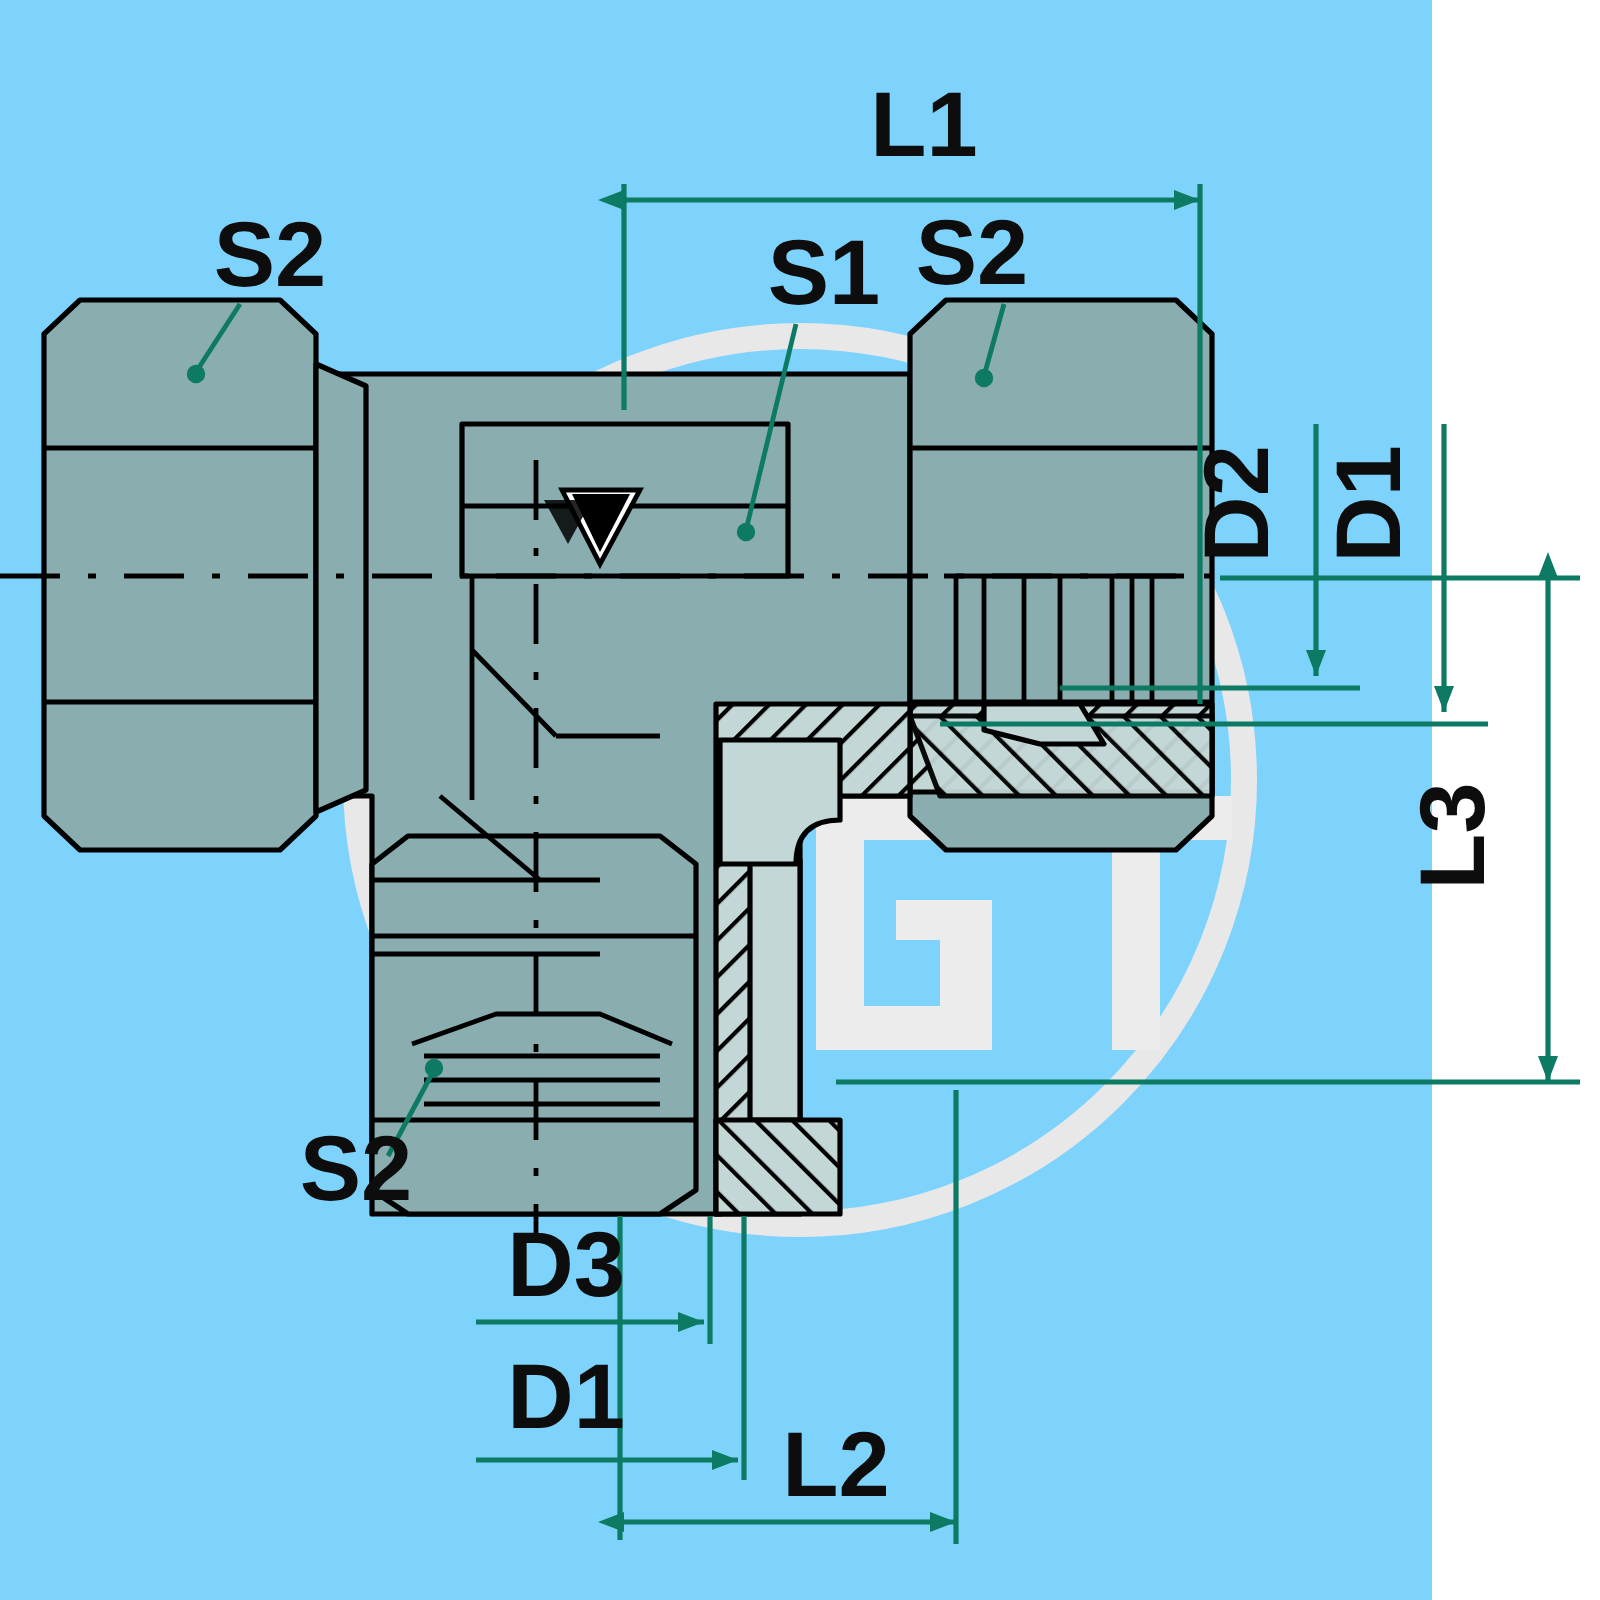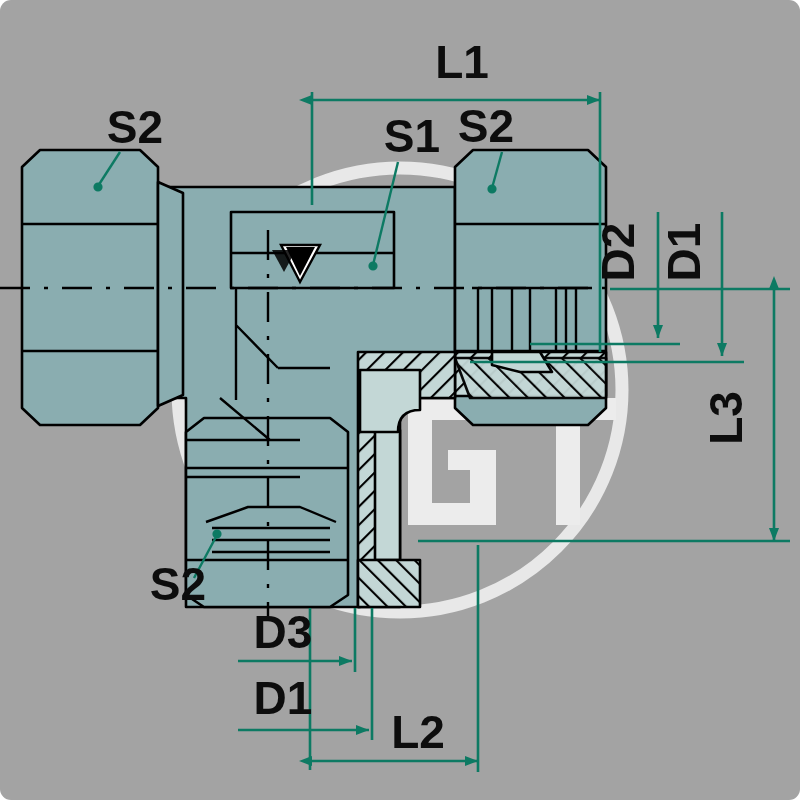--- a/index.html
+++ b/index.html
@@ -1,18 +1,18 @@
 <!DOCTYPE html>
 <html><head>
 <meta charset="utf-8">
 <style>
   html,body{margin:0;padding:0;background:#ffffff;}
   body{width:800px;height:800px;overflow:hidden;
        font-family:"Liberation Sans", sans-serif;}
-  #stage{position:relative;width:800px;height:800px;background:#a3a3a3;border-radius:11px;}
+  #stage{position:relative;width:716px;height:800px;background:#7dd3fc;}
   svg{display:block;}
   .dimtext{font-family:"Liberation Sans", sans-serif;font-weight:700;
            font-size:46px;fill:#0d0d0d;}
 </style>
 </head>
 <body>
 
 <div id="stage">
 <svg width="800" height="800" viewBox="0 0 800 800">
   <defs>

